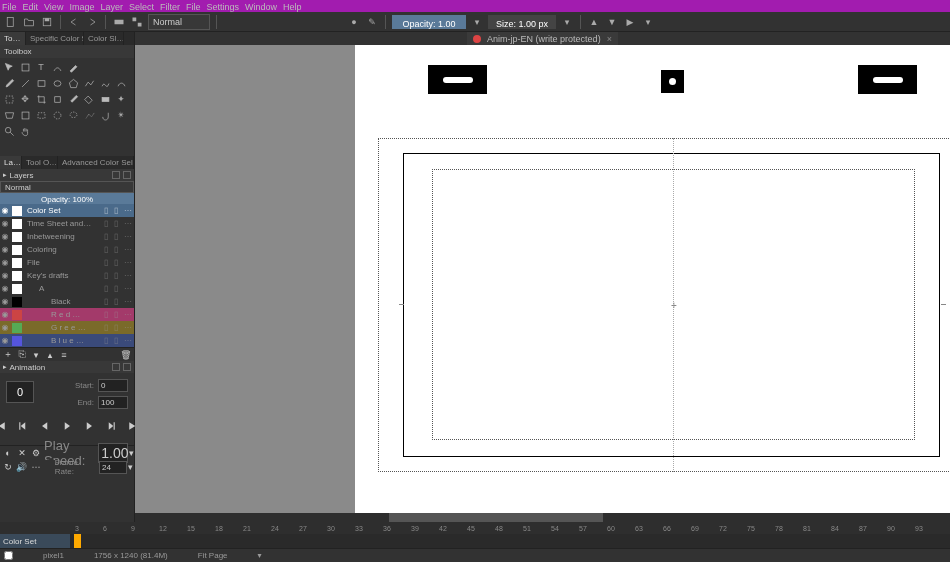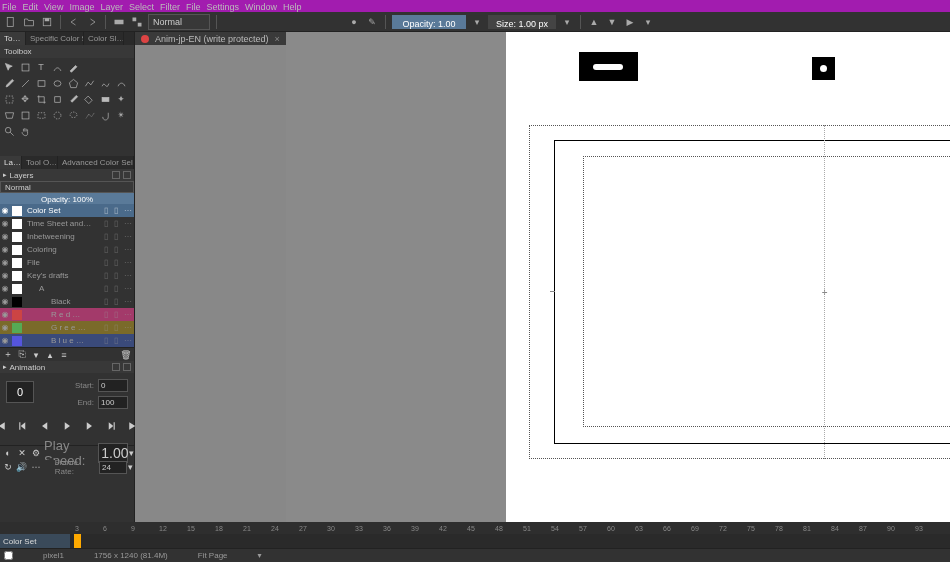--- a/index.html
+++ b/index.html
@@ -45,21 +45,21 @@
 .anim-controls svg{width:12px;height:12px;fill:#ccc;}
 .anim-bottom{border-top:1px solid #222;}
 .timeline-header{height:13px;background:#383838;display:flex;align-items:center;padding:0 3px;font-size:8px;}
 .timeline-header::before{content:"▸";margin-right:3px;font-size:7px;}
 .timeline-ruler{height:12px;background:#2e2e2e;display:flex;align-items:center;position:relative;padding-left:75px;overflow:hidden;}
 .timeline-ruler span{width:28px;font-size:7px;color:#888;text-align:left;}
 .timeline-track{height:14px;background:#323232;display:flex;align-items:center;position:relative;}
 .tl-left{width:70px;height:100%;display:flex;align-items:center;font-size:8px;padding:0 3px;background:#3a4a5a;color:#ddd;}
 .tl-cells{flex:1;height:100%;position:relative;background:#2a2a2a;}
 .tl-head{position:absolute;left:4px;top:0;width:7px;height:100%;background:#ffaa00;}
-.canvas-area{flex:1;display:flex;flex-direction:row;background:#888;}
+.canvas-area{flex:1;display:flex;flex-direction:column;background:#888;}
 .doc-tab{height:13px;background:#323232;display:flex;align-items:center;}
 .doc-tab-inner{display:flex;align-items:center;padding:0 6px;gap:6px;height:100%;background:#3a3a3a;margin-left:auto;margin-right:auto;}
 .doc-tab-inner .dot{width:8px;height:8px;border-radius:50%;background:#d44;}
 .doc-tab-inner span{font-size:9px;color:#bbb;}
 .doc-tab-inner .close{color:#888;}
 .canvas-viewport{flex:1;background:#8a8a8a;position:relative;overflow:hidden;}
 .artboard{position:absolute;left:220px;top:0;width:636px;height:492px;background:#fff;}
 .black-box{position:absolute;background:#000;display:flex;align-items:center;justify-content:center;}
 .black-box .slot{background:#fff;border-radius:7px;}
 .guide-box{position:absolute;border:1px dotted #555;}

